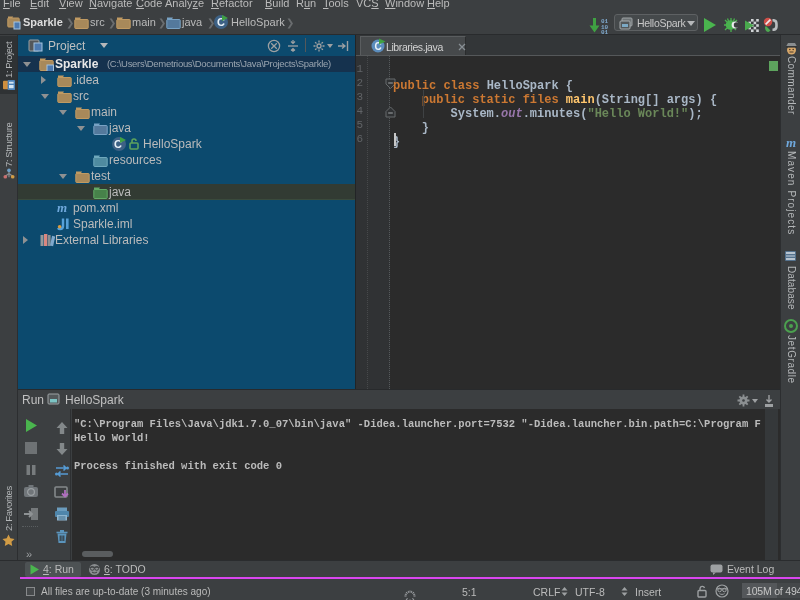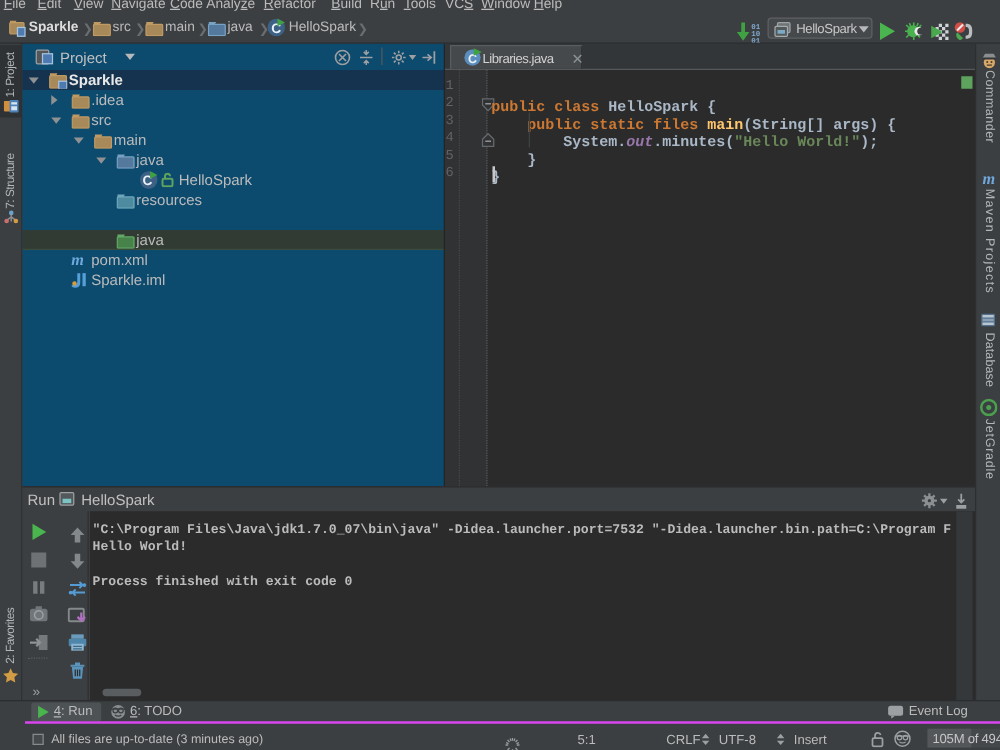--- a/index.html
+++ b/index.html
@@ -218,20 +218,21 @@
     </div>
     <div id="ptree">
       <div class="trow selrow" style="top:0">
         <span class="arrow-s" style="left:5px"></span>
         <svg class="abs" style="left:21px;top:1px" width="15" height="14" viewBox="0 0 15 14">
             <path d="M1 4 L5.5 4 L7 1.5 L1 1.5 Z" fill="#c09a62"></path>
             <rect x="0.8" y="3.5" width="13.4" height="10" rx="0.8" fill="#a8895a" stroke="#c09a62" stroke-width="1"></rect>
             <rect x="8" y="8" width="6.5" height="6.5" fill="#4d7ab0" stroke="#a6c4de" stroke-width="1"></rect>
           </svg>
         <span class="txt" style="left:37px;font-weight:bold;color:#e8e8e8">Sparkle</span>
+        <span class="txt" style="left:89px;color:#9aa5b0;font-size:9.5px;letter-spacing:-0.3px">(C:\Users\Demetrious\Documents\Java\Projects\Sparkle)</span>
       </div>
       <div class="trow" style="top:16px">
         <span class="arrow-e" style="left:23px"></span>
         <svg class="abs" style="left:39px;top:2px" width="15" height="13" viewBox="0 0 15 13">
             <path d="M1 4 L5.5 4 L7 1.5 L1 1.5 Z" fill="#c09a62"></path>
             <rect x="0.8" y="3.5" width="13.4" height="9" rx="0.8" fill="#a8895a" stroke="#c09a62" stroke-width="1"></rect>
           </svg>
         <span class="txt" style="left:55px">.idea</span>
       </div>
       <div class="trow" style="top:32px">
@@ -270,38 +271,56 @@
           </svg>
         <span class="txt" style="left:125px">HelloSpark</span>
       </div>
       <div class="trow" style="top:96px">
         <svg class="abs" style="left:75px;top:2px" width="15" height="13" viewBox="0 0 15 13">
             <path d="M1 4 L5.5 4 L7 1.5 L1 1.5 Z" fill="#6fa8bc"></path>
             <rect x="0.8" y="3.5" width="13.4" height="9" rx="0.8" fill="#4f8ba0" stroke="#6fa8bc" stroke-width="1"></rect>
           </svg>
         <span class="txt" style="left:91px">resources</span>
       </div>
+      <div class="trow" style="top:112px">
+        <span class="arrow-s" style="left:41px"></span>
+        <svg class="abs" style="left:57px;top:2px" width="15" height="13" viewBox="0 0 15 13">
+            <path d="M1 4 L5.5 4 L7 1.5 L1 1.5 Z" fill="#c09a62"></path>
+            <rect x="0.8" y="3.5" width="13.4" height="9" rx="0.8" fill="#a8895a" stroke="#c09a62" stroke-width="1"></rect>
+          </svg>
+        <span class="txt" style="left:73px">test</span>
+      </div>
       <div class="trow testrow" style="top:128px">
         <svg class="abs" style="left:75px;top:2px" width="15" height="13" viewBox="0 0 15 13">
             <path d="M1 4 L5.5 4 L7 1.5 L1 1.5 Z" fill="#63aa66"></path>
             <rect x="0.8" y="3.5" width="13.4" height="9" rx="0.8" fill="#47824a" stroke="#63aa66" stroke-width="1"></rect>
           </svg>
         <span class="txt" style="left:91px">java</span>
       </div>
       <div class="trow" style="top:144px">
         <span class="abs" style="left:39px;top:0;font-size:13px;font-style:italic;font-weight:bold;color:#6fa8dc;font-family:'Liberation Serif',serif">m</span>
         <span class="txt" style="left:55px">pom.xml</span>
       </div>
       <div class="trow" style="top:160px">
         <svg class="abs" style="left:39px;top:1px" width="14" height="14" viewBox="0 0 14 14">
             <path d="M6 1.5 L6 9 Q6 12 3 12 Q1.5 12 1 11" stroke="#55a0d8" stroke-width="2.4" fill="none"></path>
             <rect x="9" y="1.5" width="2.6" height="10.5" fill="#55a0d8"></rect>
             <circle cx="2.6" cy="9.8" r="1.8" fill="#d89b3f"></circle>
           </svg>
         <span class="txt" style="left:55px">Sparkle.iml</span>
+      </div>
+      <div class="trow" style="top:176px">
+        <span class="arrow-e" style="left:5px"></span>
+        <svg class="abs" style="left:22px;top:1px" width="15" height="14" viewBox="0 0 15 14">
+            <rect x="0.5" y="2" width="3" height="11" fill="#95999c"></rect>
+            <rect x="4" y="1" width="3.4" height="12" fill="#d98880"></rect>
+            <rect x="8" y="2" width="2.6" height="11" fill="#8a9094"></rect>
+            <rect x="11" y="3" width="3.2" height="10" fill="#7fa8cc" transform="rotate(12 12.5 8)"></rect>
+          </svg>
+        <span class="txt" style="left:37px">External Libraries</span>
       </div>
     </div>
   </div>
   <div id="vsplit" class="abs"></div>
   <div id="tabbar" class="abs">
     <div id="tab1">
       <svg class="abs" style="left:9px;top:1px" width="16" height="16" viewBox="0 0 16 16">
           <circle cx="8" cy="8" r="6.5" fill="#5b8dbd"></circle>
           <text x="8" y="12" font-size="10" font-weight="bold" fill="#eaf2f8" text-anchor="middle" font-family="Liberation Sans">C</text>
           <path d="M9 0.5 L15.5 3.5 L9 6.5 Z" fill="#3fa142"></path>

